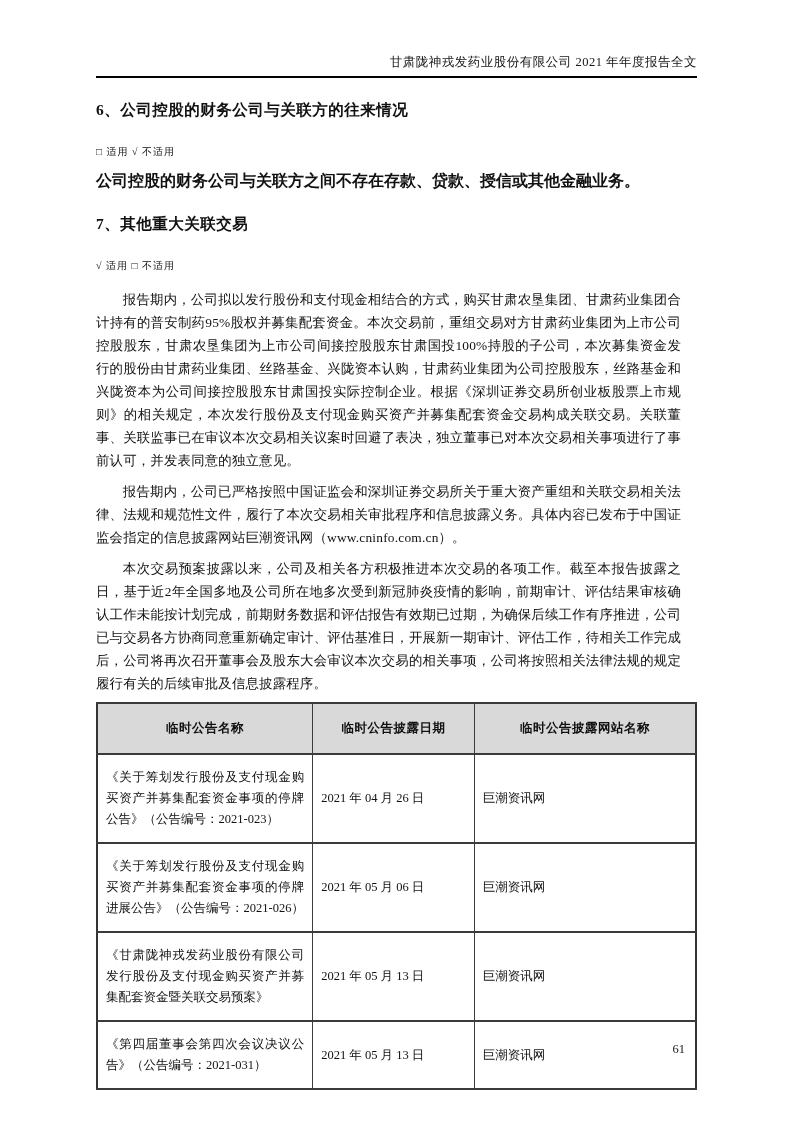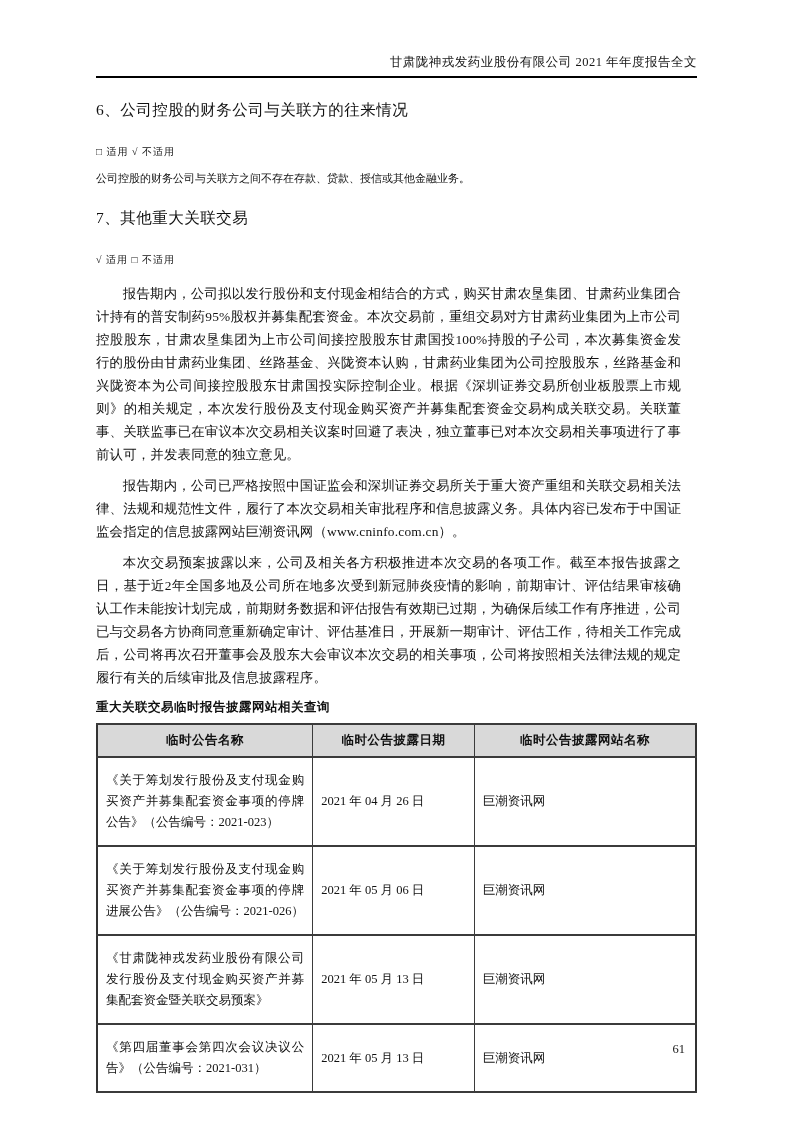--- a/index.html
+++ b/index.html
@@ -30,32 +30,33 @@
     letter-spacing: 0.5px;
     color: #161616;
   }
   .doc-header .header-rule {
     margin-top: 5px;
     border-bottom: 2px solid #000000;
     height: 0;
   }
   h2.sec-heading {
     font-size: 15.5px;
-    font-weight: normal;
+    font-weight: bold;
     margin: 22px 0 0 0;
     letter-spacing: 0.5px;
   }
   .applicability {
     margin-top: 24px;
     font-size: 10px;
     letter-spacing: 1px;
   }
   .plain-line {
     margin: 12px 0 0 0;
-    font-size: 11px;
+    font-size: 16px;
+    font-weight: bold;
   }
   .para {
     margin: 8px 16px 0 0;
     font-size: 13.4px;
     line-height: 23px;
     text-indent: 2em;
     text-align: justify;
     letter-spacing: 0.2px;
   }
   .para.first {
@@ -87,21 +88,21 @@
     vertical-align: middle;
     word-break: break-all;
   }
   table.ann-table {
     border: 2px solid #333333;
   }
   table.ann-table th {
     background: #d9d9d9;
     font-weight: bold;
     text-align: center;
-    padding: 5px 8px;
+    padding: 14px 8px;
     letter-spacing: 0.5px;
   }
   td.cell-name {
     text-align: justify;
   }
   td.cell-date, td.cell-site {
     text-align: left;
   }
   .page-number {
     position: absolute;
@@ -132,21 +133,20 @@
     <h2 class="sec-heading">7、其他重大关联交易</h2>
 
     <div class="applicability">√ 适用 □ 不适用</div>
 
     <p class="para first">报告期内，公司拟以发行股份和支付现金相结合的方式，购买甘肃农垦集团、甘肃药业集团合计持有的普安制药95%股权并募集配套资金。本次交易前，重组交易对方甘肃药业集团为上市公司控股股东，甘肃农垦集团为上市公司间接控股股东甘肃国投100%持股的子公司，本次募集资金发行的股份由甘肃药业集团、丝路基金、兴陇资本认购，甘肃药业集团为公司控股股东，丝路基金和兴陇资本为公司间接控股股东甘肃国投实际控制企业。根据《深圳证券交易所创业板股票上市规则》的相关规定，本次发行股份及支付现金购买资产并募集配套资金交易构成关联交易。关联董事、关联监事已在审议本次交易相关议案时回避了表决，独立董事已对本次交易相关事项进行了事前认可，并发表同意的独立意见。</p>
 
     <p class="para">报告期内，公司已严格按照中国证监会和深圳证券交易所关于重大资产重组和关联交易相关法律、法规和规范性文件，履行了本次交易相关审批程序和信息披露义务。具体内容已发布于中国证监会指定的信息披露网站巨潮资讯网（www.cninfo.com.cn）。</p>
 
     <p class="para">本次交易预案披露以来，公司及相关各方积极推进本次交易的各项工作。截至本报告披露之日，基于近2年全国多地及公司所在地多次受到新冠肺炎疫情的影响，前期审计、评估结果审核确认工作未能按计划完成，前期财务数据和评估报告有效期已过期，为确保后续工作有序推进，公司已与交易各方协商同意重新确定审计、评估基准日，开展新一期审计、评估工作，待相关工作完成后，公司将再次召开董事会及股东大会审议本次交易的相关事项，公司将按照相关法律法规的规定履行有关的后续审批及信息披露程序。</p>
 
-    <div class="table-caption">重大关联交易临时报告披露网站相关查询</div>
 
     <table class="ann-table">
       <colgroup>
         <col class="c1">
           <col class="c2">
           <col class="c3">
       </colgroup>
       <thead>
         <tr>
           <th>临时公告名称</th>

